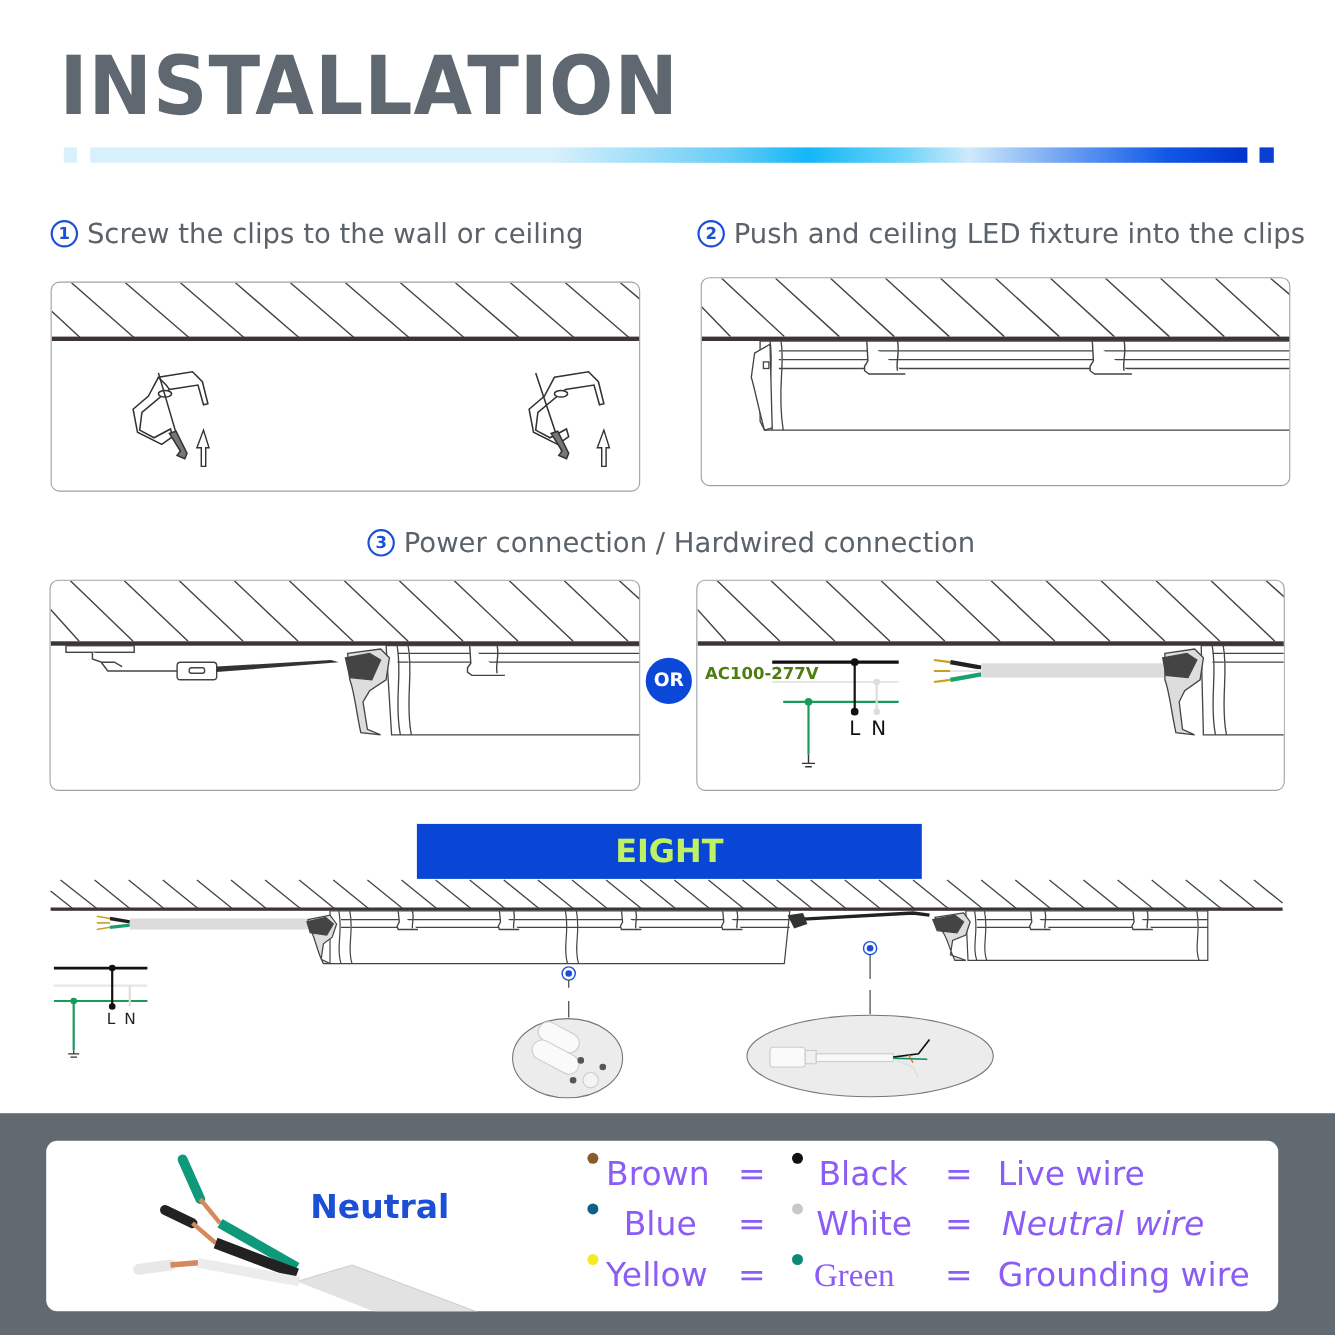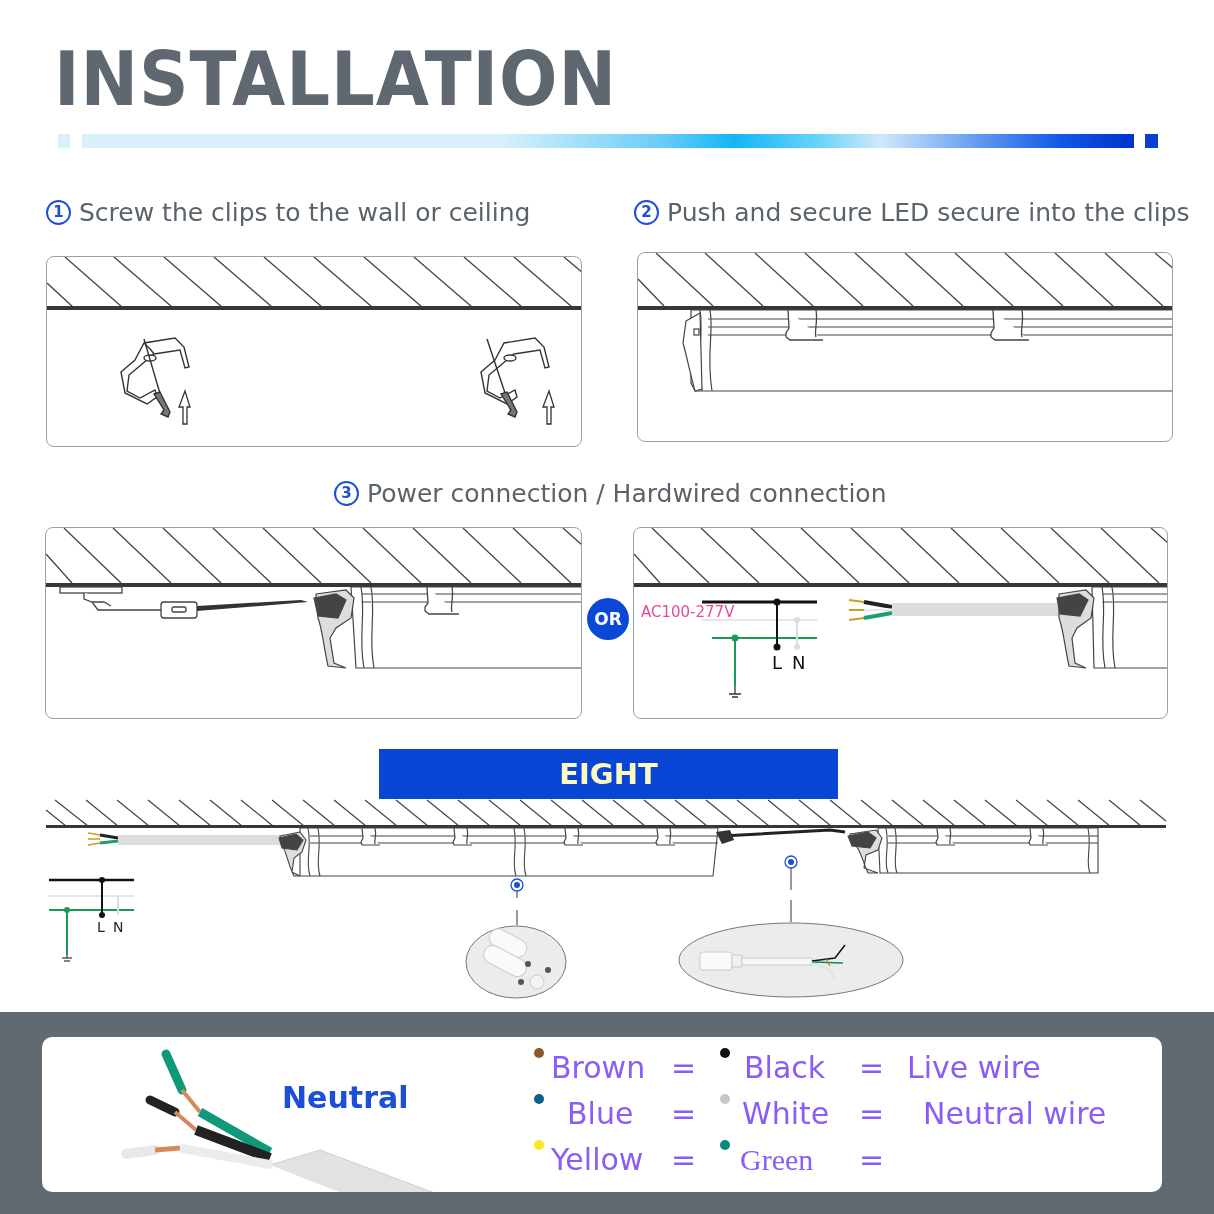--- a/index.html
+++ b/index.html
@@ -39,21 +39,21 @@
     border-radius: 50%; background: #0c48d8; color: #fff;
     display: flex; align-items: center; justify-content: center;
     font-weight: bold; font-size: 17px;
   }
   .banner {
     position: absolute; left: 379px; top: 749px; width: 459px; height: 50px;
     background: #0a46d6; color: #fff; font-size: 29px; font-weight: bold;
     display: flex; align-items: center; justify-content: center; gap: 10px;
     z-index: 2;
   }
-  .banner .hl { color: #fef9c3; }
+  .banner .hl { color: #bef264; }
 
   .bottom-band {
     position: absolute; left: 0; top: 1012px; width: 1214px; height: 202px; background: #606a70;
   }
   .legend-card {
     position: absolute; left: 42px; top: 1037px; width: 1120px; height: 155px;
     background: #fff; border-radius: 10px;
   }
   .hardwire-label {
     position: absolute; left: 282px; top: 1080px; font-size: 30px; font-weight: bold; color: #1b4fd6;
@@ -75,21 +75,21 @@
 <div class="grad-bar"></div>
 <div class="grad-right"></div>
 
 <div class="step-label" style="left:46px; top:200px;">
   <span class="step-num">1</span>
   <span>Screw the clips to the wall or ceiling</span>
 </div>
 
 <div class="step-label" style="left:634px; top:200px;">
   <span class="step-num">2</span>
-  <span>Push and secure LED secure into the clips</span>
+  <span>Push and ceiling LED fixture into the clips</span>
 </div>
 
 <div class="panel" style="left:46px; top:256px; width:536px; height:191px;">
   <svg width="536" height="191">
     <g stroke="#444" stroke-width="1.3" fill="none">
       <line x1="0" y1="26" x2="26" y2="50"></line>
       <line x1="18" y1="0" x2="75" y2="50"></line>
       <line x1="67" y1="0" x2="125" y2="50"></line>
       <line x1="117" y1="0" x2="175" y2="50"></line>
       <line x1="167" y1="0" x2="225" y2="50"></line>
@@ -262,21 +262,21 @@
     <g stroke="#444" stroke-width="1.2" fill="#fff">
       <path d="M458 59 L535 59 L535 140 L460 140 Z"></path>
       <line x1="468" y1="66" x2="535" y2="66"></line>
       <line x1="468" y1="74" x2="535" y2="74"></line>
       <path d="M468 59 C473 85 465 110 471 140"></path>
       <path d="M478 59 C483 85 475 110 481 140"></path>
       <path d="M425 66 L452 62 L460 70 L457 90 L443 100 L438 110 L441 135 L452 140 L435 138 C431 120 429 100 425 90 Z" fill="#ddd"></path>
       <path d="M423 70 L445 66 L454 72 L446 88 L426 86 Z" fill="#444"></path>
     </g>
   </svg>
-  <div style="position:absolute; left:7px; top:75px; font-size:15px; font-weight:normal; color:#ec4899;">AC100-277V</div>
+  <div style="position:absolute; left:7px; top:75px; font-size:15px; font-weight:bold; color:#4d7c0f;">AC100-277V</div>
   <div style="position:absolute; left:138px; top:124px; font-size:18px; color:#111;">L</div>
   <div style="position:absolute; left:158px; top:124px; font-size:18px; color:#111;">N</div>
 </div>
 
 <div class="banner">
   <span class="hl">EIGHT</span>
 </div>
 
 <svg class="svg-layer" width="1214" height="1012" style="pointer-events:none;">
   <g stroke="#444" stroke-width="1.2" fill="none">
@@ -460,22 +460,23 @@
   <span style="left:328px;">=</span>
   <span style="left:376px;">Live wire</span>
 </div>
 <div class="legend-row" style="left:531px; top:1094px;">
   <span class="dot" style="left:3px; background:#0f5f88;"></span>
   <span style="left:36px;">Blue</span>
   <span style="left:140px;">=</span>
   <span class="dot" style="left:189px; background:#c8c8c8;"></span>
   <span style="left:211px;">White</span>
   <span style="left:328px;">=</span>
-  <span style="left:392px;">Neutral wire</span>
+  <span style="left:380px;font-style:italic;">Neutral wire</span>
 </div>
 <div class="legend-row" style="left:531px; top:1140px;">
   <span class="dot" style="left:3px; background:#f5e928;"></span>
   <span style="left:20px;">Yellow</span>
   <span style="left:140px;">=</span>
   <span class="dot" style="left:189px; background:#0b8a78;"></span>
   <span style="left:209px;font-family:Liberation Serif, serif;">Green</span>
   <span style="left:328px;">=</span>
+  <span style="left:376px;">Grounding wire</span>
 </div>
 
 </body></html>

